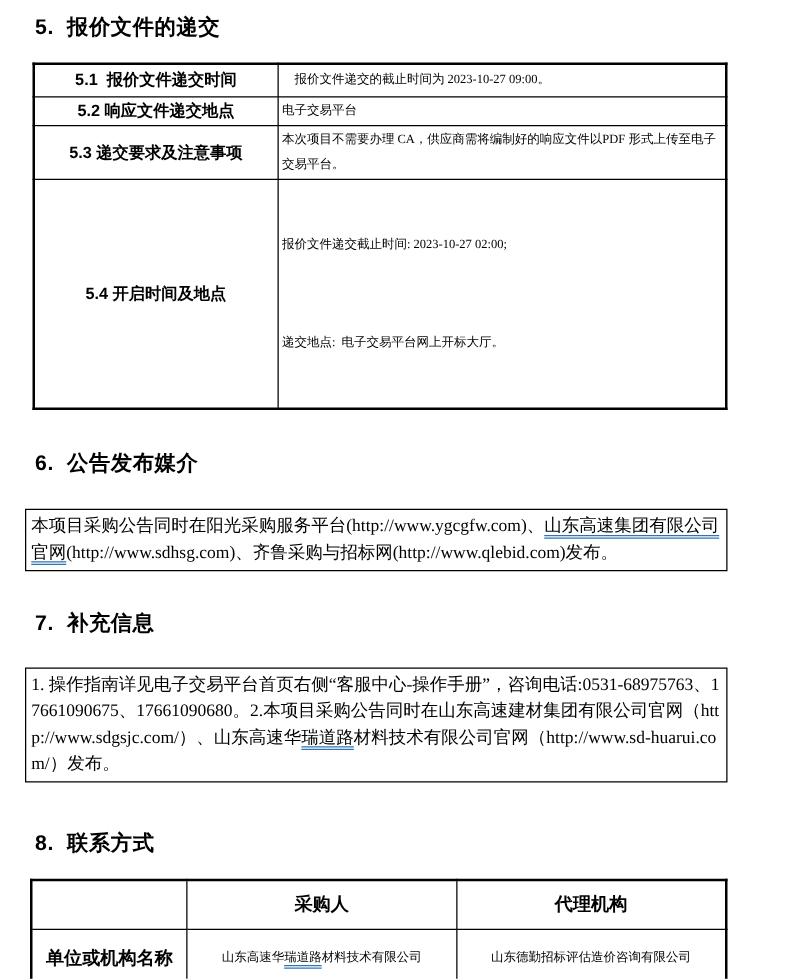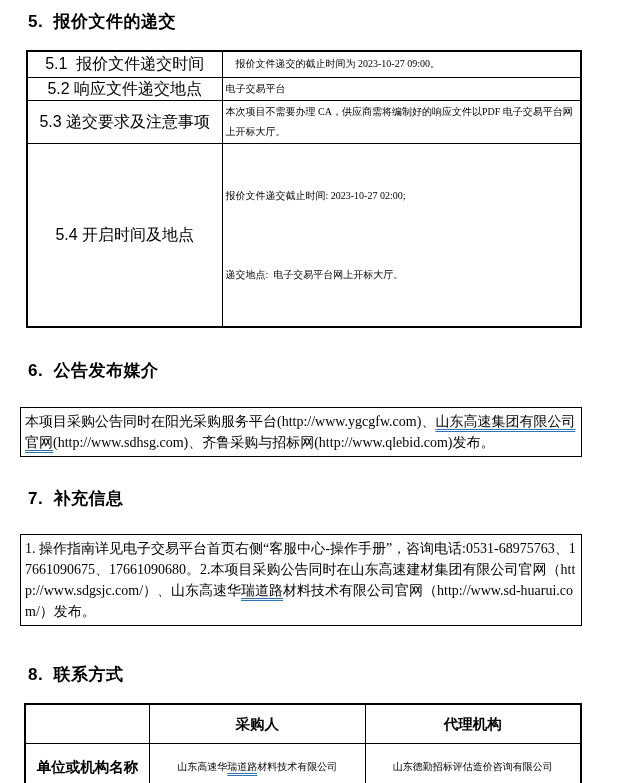--- a/index.html
+++ b/index.html
@@ -20,22 +20,22 @@
   #h7{margin:30px 0 0 2px;}
   #h8{margin:37px 0 0 2px;}
 
   table{border-collapse:collapse;table-layout:fixed;border:2px solid #000;}
   td{border:1px solid #000;padding:1px 3px;line-height:20px;font-size:10px;}
 
   
   #tbl5{width:554px;margin-top:16px;}
   #tbl5 td.lbl{
     font-family:"Liberation Sans","DejaVu Sans",sans-serif;
-    font-weight:normal;text-align:center;vertical-align:middle;
-    white-space:pre-wrap;font-size:16px;
+    font-weight:bold;text-align:center;vertical-align:middle;
+    white-space:pre-wrap;font-size:13px;
   }
   #tbl5 td.val{white-space:pre-wrap;word-break:break-all;vertical-align:middle;}
   #tbl5 tr.r1{height:26px;}
   #tbl5 tr.r2{height:23px;}
   #tbl5 tr.r3{height:43px;padding-left:10px;}
   #tbl5 tr.r4{height:61px;}
   #tbl5 tr.r4 td.val{vertical-align:top;padding-top:2px;}
   #tbl5 tr.r4 .line2{margin-top:19px;}
 
   
@@ -81,21 +81,21 @@
         <tr class="r1">
       <td class="lbl">5.1  报价文件递交时间</td>
       <td class="val">　报价文件递交的截止时间为 2023-10-27 09:00。</td>
     </tr>
     <tr class="r2">
       <td class="lbl">5.2 响应文件递交地点</td>
       <td class="val">电子交易平台</td>
     </tr>
     <tr class="r3">
       <td class="lbl">5.3 递交要求及注意事项</td>
-      <td class="val">本次项目不需要办理 CA，供应商需将编制好的响应文件以PDF 电子交易平台网上开标大厅。</td>
+      <td class="val">本次项目不需要办理 CA，供应商需将编制好的响应文件以PDF 形式上传至电子交易平台。</td>
     </tr>
     <tr class="r4">
       <td class="lbl">5.4 开启时间及地点</td>
       <td class="val">
         <div class="line1">报价文件递交截止时间: 2023-10-27 02:00;</div>
         <div class="line2">递交地点:  电子交易平台网上开标大厅。</div>
       </td>
     </tr>
   </tbody>
     </table>

